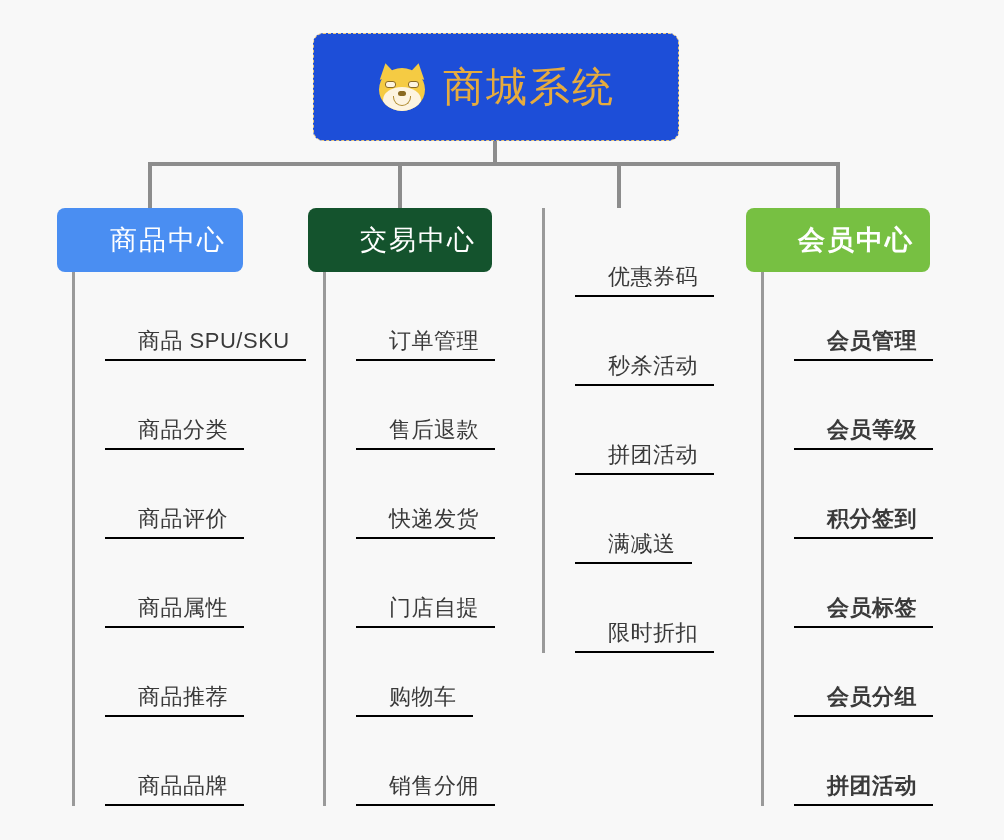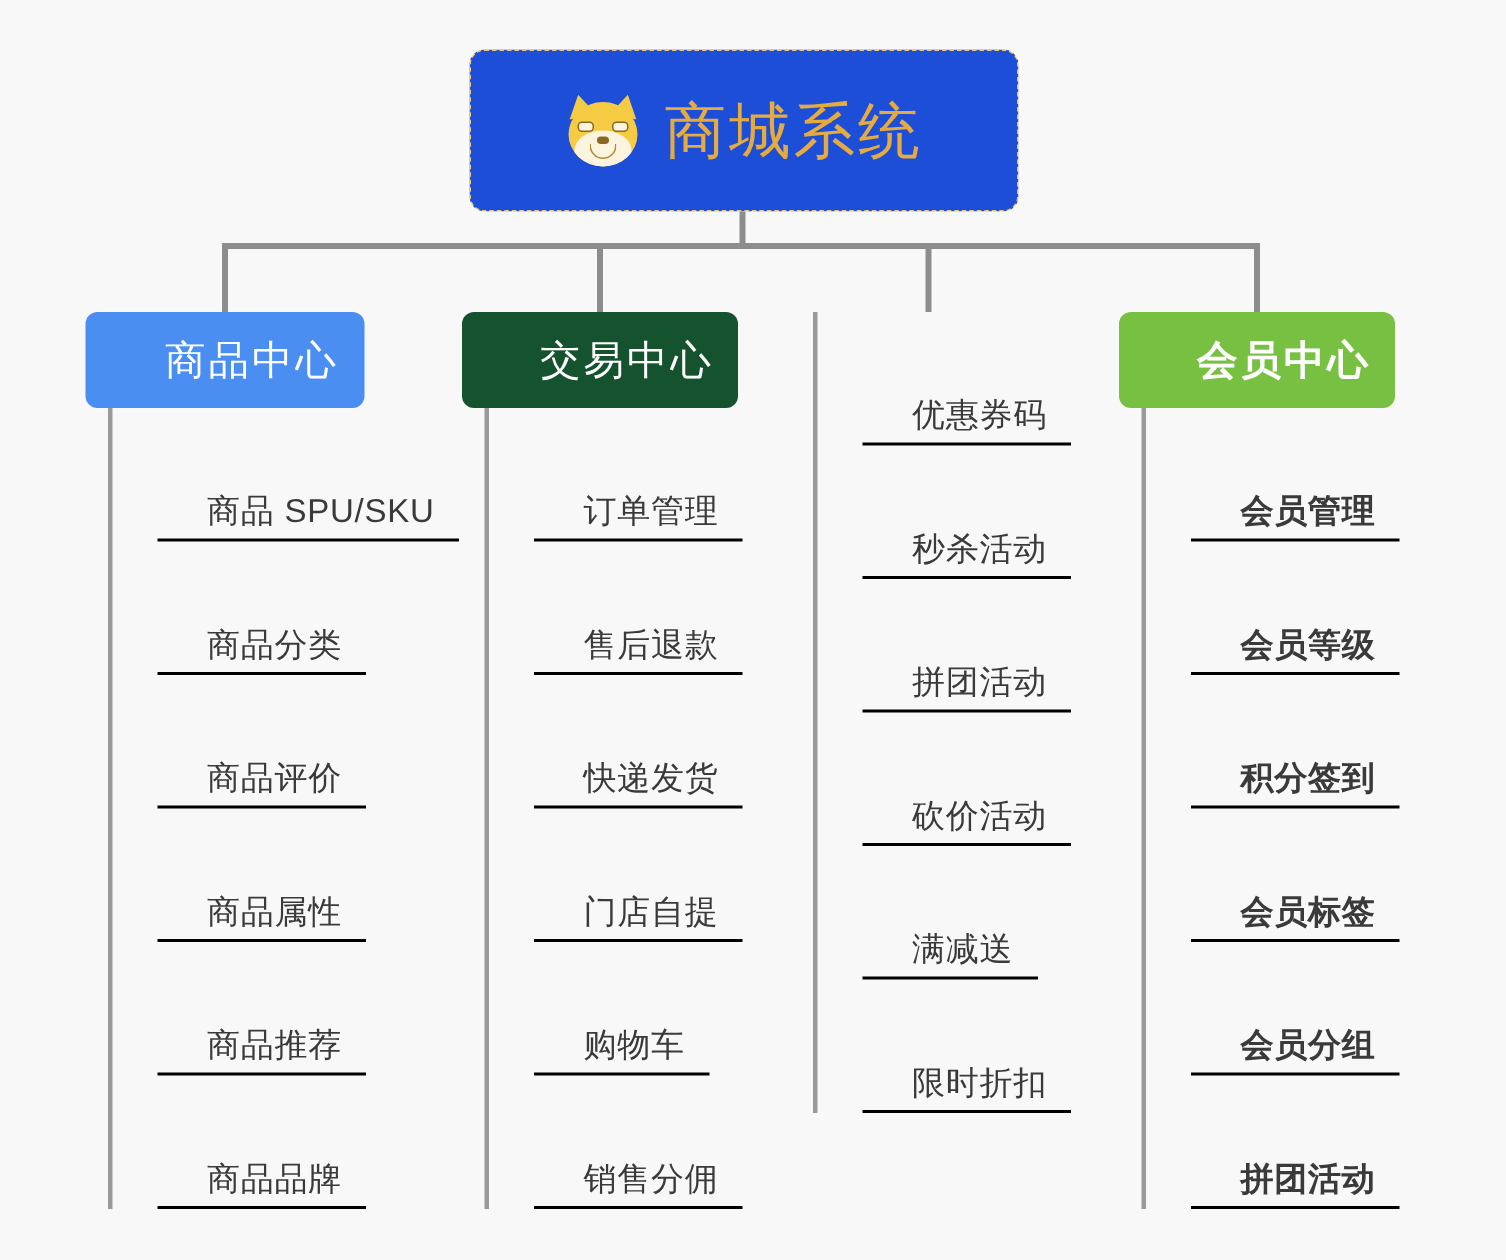--- a/index.html
+++ b/index.html
@@ -294,23 +294,20 @@
         <div class="item">
             <span class="item-inner"><span class="item-label">优惠券码</span></span>
           </div>
         <div class="item">
             <span class="item-inner"><span class="item-label">秒杀活动</span></span>
           </div>
         <div class="item">
             <span class="item-inner"><span class="item-label">拼团活动</span></span>
           </div>
         <div class="item">
-            <span class="item-inner"><span class="item-label">砍价活动</span></span>
-          </div>
-        <div class="item">
             <span class="item-inner"><span class="item-label">满减送</span></span>
           </div>
         <div class="item">
             <span class="item-inner"><span class="item-label">限时折扣</span></span>
           </div>
       </div>
     </div>
 
     <div class="column c4">
       <div class="cat-box" style="background: rgb(119, 192, 66);">

